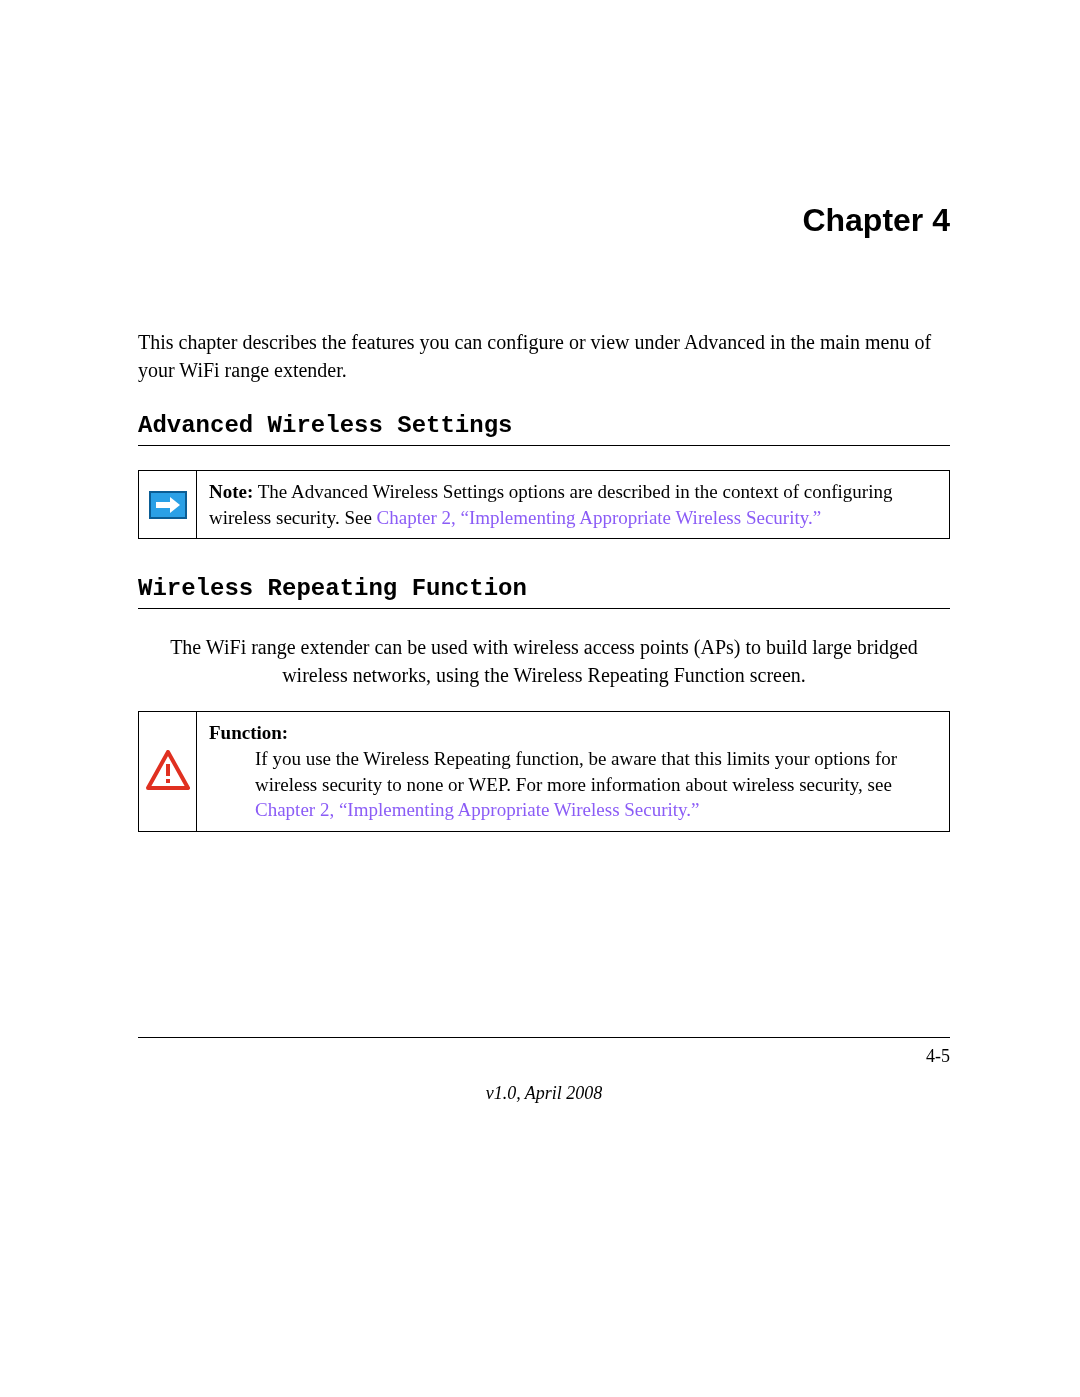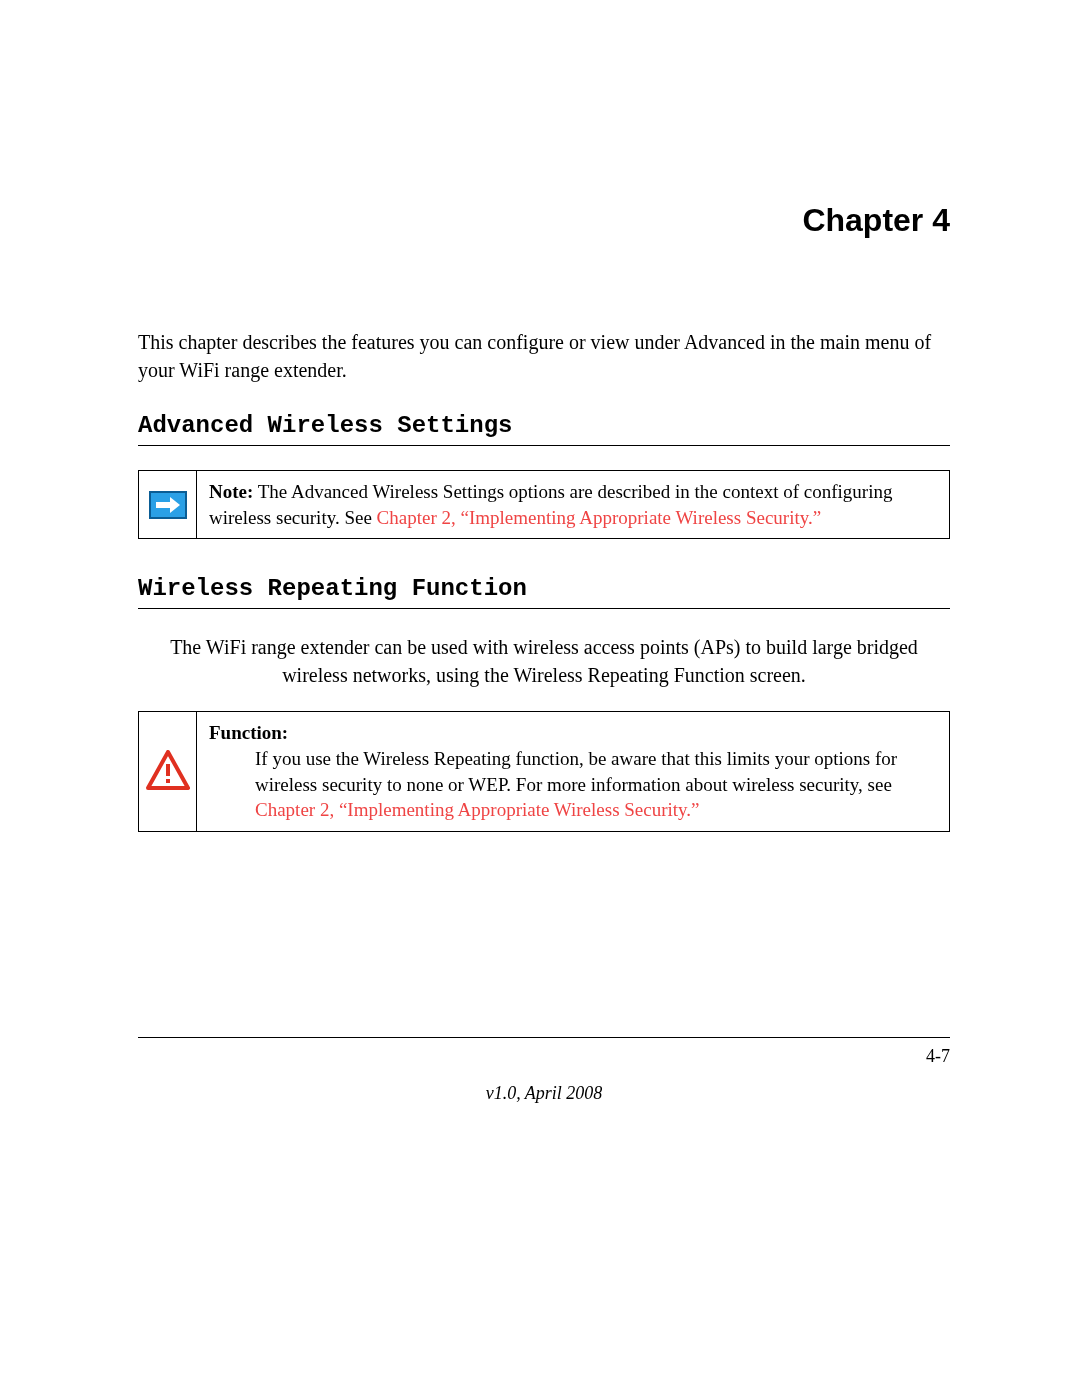--- a/index.html
+++ b/index.html
@@ -55,21 +55,21 @@
     }
     .callout-body {
       padding: 8px 16px 8px 12px;
       font-size: 19px;
       line-height: 1.35;
     }
     .callout-body .label {
       font-weight: bold;
     }
     .link {
-      color: #ef4444;
+      color: #8b5cf6;
       text-decoration: none;
     }
     .body-para {
       font-size: 20px;
       line-height: 1.4;
       margin-bottom: 22px;
       text-align: center;
     }
     .arrow-icon {
       width: 38px;
@@ -170,15 +170,15 @@
       </div>
     </div>
     <div class="callout-body">
       <span class="label">Function:</span><span class="indent"><span> If you use the Wireless Repeating function, be aware that this limits your options for wireless security to none or WEP. For more information about wireless security, see </span><a href="#" class="link">Chapter 2, “Implementing Appropriate Wireless Security.”</a></span>
     </div>
   </div>
 </div>
 
 <div class="footer">
   <hr class="footer-rule">
-  <div class="footer-pg">4-7</div>
+  <div class="footer-pg">4-5</div>
   <div class="footer-version">v1.0, April 2008</div>
 </div>
 
 </body></html>

